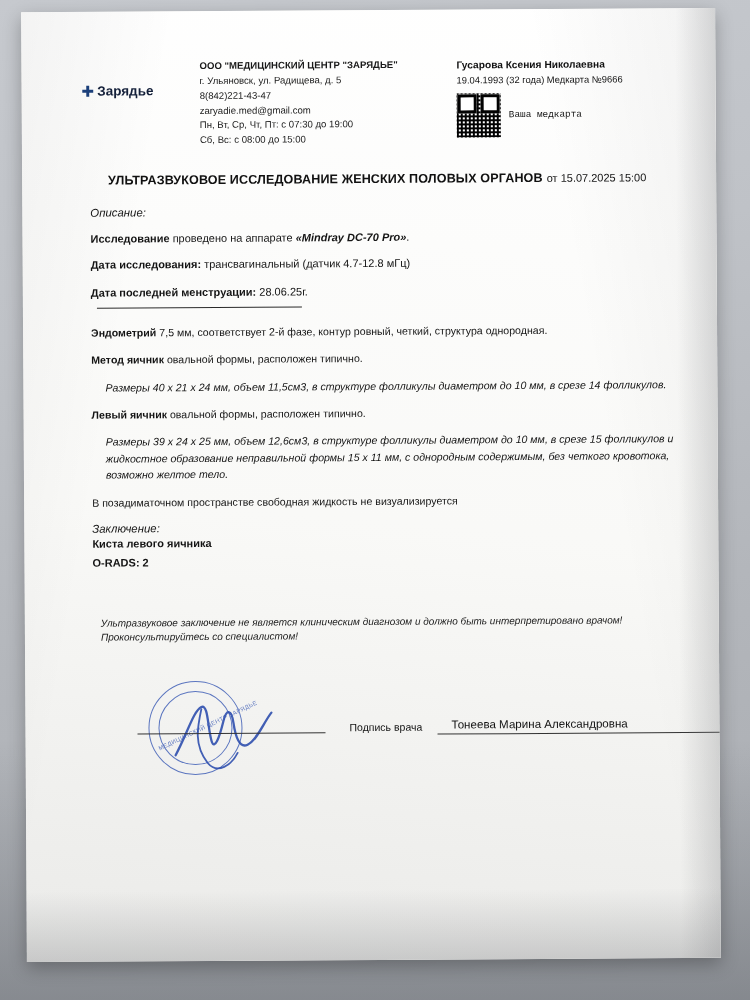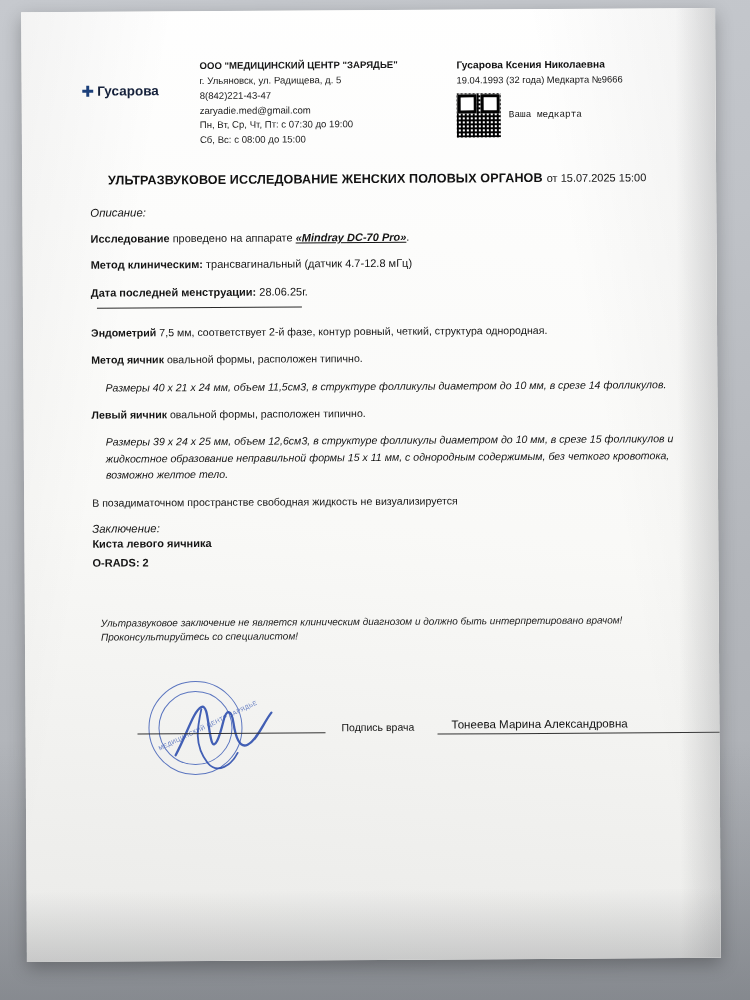--- a/index.html
+++ b/index.html
@@ -147,21 +147,21 @@
     padding-left: 8px;
     color: #141414;
   }
   .line {
     font-size: 11px;
     line-height: 1.5;
     margin-bottom: 9px;
   }
   .b { font-weight: bold; }
   .i { font-style: italic; }
-  .bi { font-weight: bold; font-style: italic; text-decoration: underline; }
+  .bi { font-weight: bold; font-style: italic; }
   .desc-label { font-size: 11.4px; }
   .lm {
     margin-top: 12px;
     margin-bottom: 6px;
   }
   .underline-short {
     width: 205px;
     border-bottom: 1px solid #2a2a2a;
     margin: 2px 0 16px 6px;
   }
@@ -204,21 +204,21 @@
   }
   .sign-line-left {
     position: absolute;
     left: 44px;
     top: 52px;
     width: 188px;
     border-bottom: 1px solid #333;
   }
   .sign-label {
     position: absolute;
-    left: 248px;
+    left: 256px;
     top: 41px;
     font-size: 10.5px;
     color: #111;
     text-align: center;
   }
   .doctor-name {
     position: absolute;
     left: 358px;
     top: 38px;
     font-size: 11.6px;
@@ -291,21 +291,21 @@
 <body>
 
 <div class="backdrop"></div>
 
 <div class="paper">
   <div class="paper-inner">
 
     <div class="header">
       <div class="logo">
         <span class="logo-mark">✚</span>
-        <span class="logo-text">Гусарова</span>
+        <span class="logo-text">Зарядье</span>
       </div>
       <div class="clinic">
         <div class="name">ООО "МЕДИЦИНСКИЙ ЦЕНТР "ЗАРЯДЬЕ"</div>
         <div>г. Ульяновск, ул. Радищева, д. 5</div>
         <div>8(842)221-43-47</div>
         <div>zaryadie.med@gmail.com</div>
         <div>Пн, Вт, Ср, Чт, Пт: с 07:30 до 19:00</div>
         <div>Сб, Вс: с 08:00 до 15:00</div>
       </div>
       <div class="patient">
@@ -326,21 +326,21 @@
 
       <div class="line desc-label i">Описание:</div>
 
       <div class="line">
         <span class="b">Исследование</span>
         <span>проведено на аппарате</span>
         <span class="bi">«Mindray DC-70 Pro»</span>.
       </div>
 
       <div class="line">
-        <span class="b">Метод клиническим:</span>
+        <span class="b">Дата исследования:</span>
         <span>трансвагинальный (датчик 4.7-12.8 мГц)</span>
       </div>
 
       <div class="line lm">
         <span class="b">Дата последней менструации:</span>
         <span>28.06.25г.</span>
       </div>
       <div class="underline-short"></div>
 
       <div class="para">

